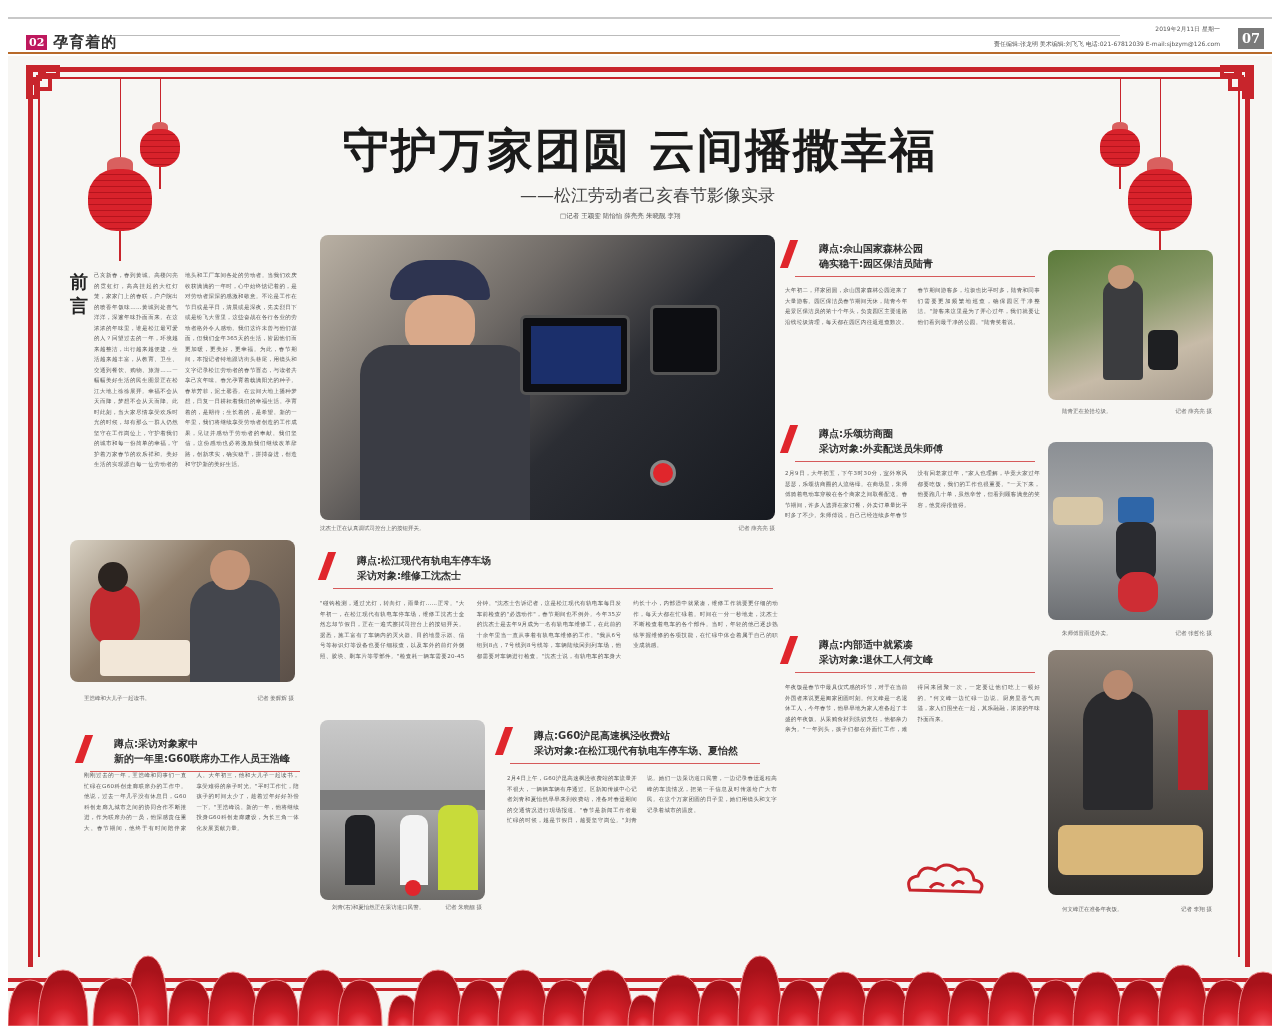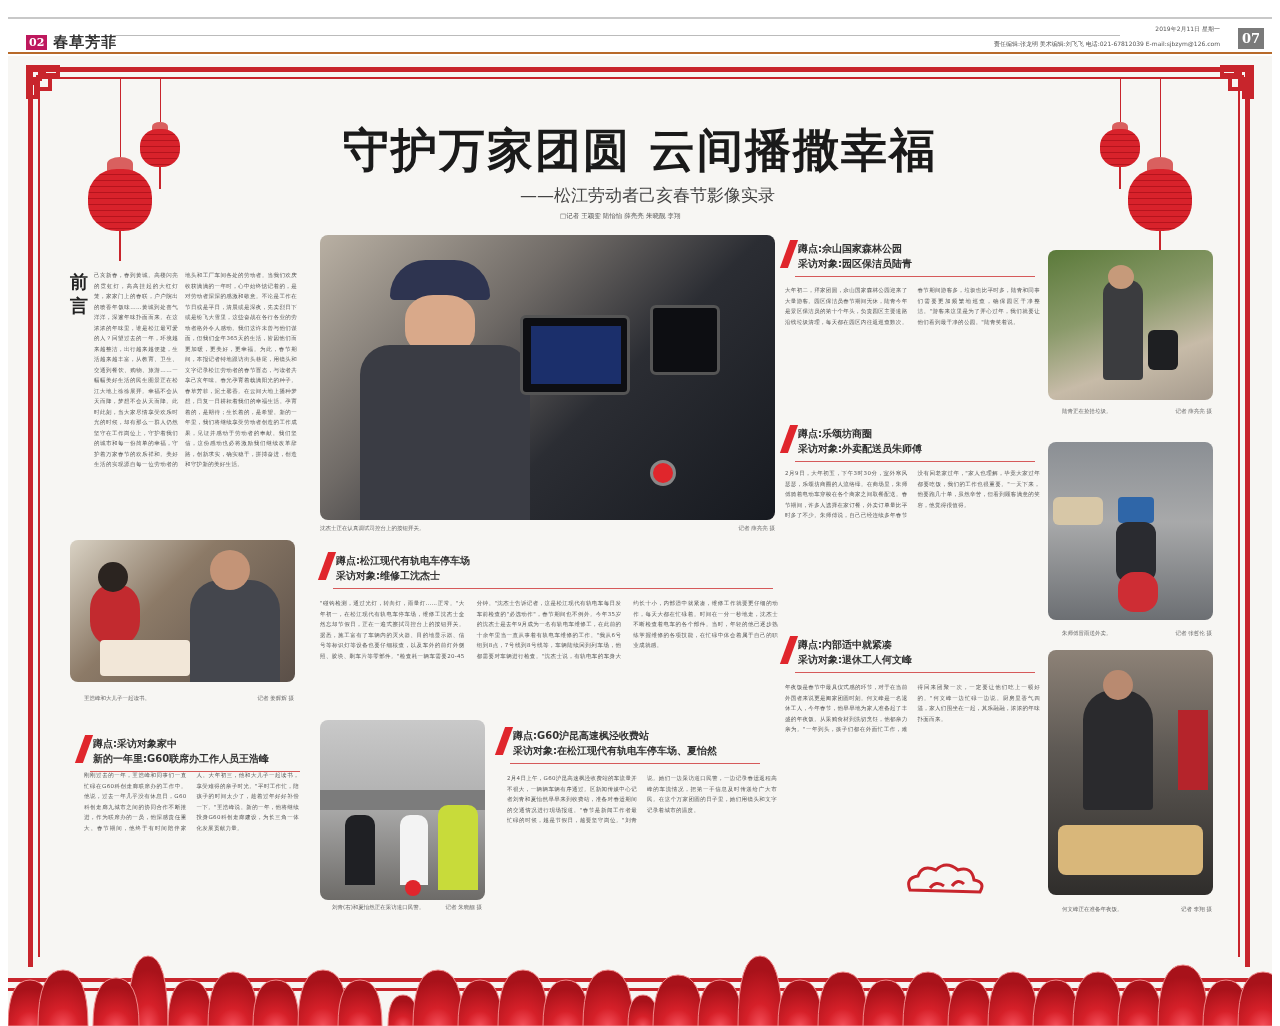--- a/index.html
+++ b/index.html
@@ -41,37 +41,37 @@
 
   .preface-label { position: absolute; left: 70px; top: 270px; font-family: "DejaVu Serif", serif; font-size: 18px; font-weight: bold; color: #222; width: 20px; line-height: 24px; }
 
   
   .photo { position: absolute; overflow: hidden; border-radius: 8px; }
   .caption { position: absolute; font-size: 5.5px; color: #666; display: flex; justify-content: space-between; }
 
   
   .sec-head { position: absolute; }
   .sec-head .slash { position: absolute; left: 0; top: 0; width: 8px; height: 28px; background: #e0262c; transform: skewX(-20deg); }
-  .sec-head .line1, .sec-head .line2 { position: absolute; left: 13px; font-size: 10px; font-weight: bold; color: #333; white-space: nowrap; }
+  .sec-head .line1, .sec-head .line2 { position: absolute; left: 34px; font-size: 10px; font-weight: bold; color: #333; white-space: nowrap; }
   .sec-head .line1 { top: 2px; }
   .sec-head .line2 { top: 17px; }
   .sec-head .rule { position: absolute; left: 10px; top: 36px; height: 1px; background: #d65a5a; }
 
   
   .waves { position: absolute; left: 8px; top: 950px; width: 1264px; height: 76px; overflow: hidden; }
   .cloud { position: absolute; left: 900px; top: 860px; width: 90px; height: 40px; }
 </style>
 </head>
 <body>
 
 <div class="masthead">
   <div class="mh-topline"></div>
   <div class="mh-left">
     <span class="page-num">02</span>
-    <span class="section-title">春草芳菲</span>
+    <span class="section-title">孕育着的</span>
   </div>
   <div class="mh-midline"></div>
   <div class="mh-date">2019年2月11日  星期一</div>
   <div class="mh-credits">责任编辑:张龙明  美术编辑:刘飞飞  电话:021-67812039  E-mail:sjbzym@126.com</div>
   <div class="page-num-right">07</div>
   <div class="mh-bottom"></div>
 </div>
 
 <div class="paper"></div>
 
@@ -148,21 +148,21 @@
   <div class="slash"></div>
   <div class="line1">蹲点:松江现代有轨电车停车场</div>
   <div class="line2">采访对象:维修工沈杰士</div>
   <div class="rule" style="width:440px;"></div>
 </div>
 <div class="col-text" style="left:320px;top:598px;width:458px;height:100px;column-count:3;column-gap:12px;">"碰钩检测，通过光灯，转向灯，雨量灯……正常。"大年初一，在松江现代有轨电车停车场，维修工沈杰士全然忘却节假日，正在一遍式擦拭司控台上的按钮开关。据悉，施工富有了车辆内的灭火器、目的地显示器、信号等标识灯等设备也要仔细核查，以及车外的前灯外侧照、胶块、剩车片等零部件。"检查耗一辆车需要20-45分钟。"沈杰士告诉记者，这是松江现代有轨电车每日发车前检查的"必选动作"，春节期间也不例外。今年35岁的沈杰士是去年9月成为一名有轨电车维修工，在此前的十余年里当一直从事着有轨电车维修的工作。"我从6号组到8点，7号线到8号线等，车辆陆续回到列车场，他都需要对车辆进行检查。"沈杰士说，有轨电车的车身大约长十小，内部适中就紧凑，维修工作就要更仔细的动作，每天大都在忙碌着。时间在一分一秒地走，沈杰士不断检查着电车的各个部件。当时，年轻的他已逐步熟练掌握维修的各项技能，在忙碌中体会着属于自己的职业成就感。</div>
 
 <div class="sec-head" style="left:785px;top:240px;width:260px;height:40px;">
   <div class="slash"></div>
   <div class="line1">蹲点:佘山国家森林公园</div>
-  <div class="line2">采访对象:园区保洁员陆青</div>
+  <div class="line2">确实稳干:园区保洁员陆青</div>
   <div class="rule" style="width:240px;"></div>
 </div>
 <div class="col-text" style="left:785px;top:285px;width:255px;height:120px;column-count:2;column-gap:10px;">大年初二，拜家团圆，佘山国家森林公园迎来了大量游客。园区保洁员春节期间无休，陆青今年是景区保洁员的第十个年头，负责园区主要道路沿线垃圾清理，每天都在园区内往返巡查数次。春节期间游客多，垃圾也比平时多，陆青和同事们需要更加频繁地巡查，确保园区干净整洁。"游客来这里是为了开心过年，我们就要让他们看到最干净的公园。"陆青笑着说。</div>
 <div class="photo" style="left:1048px;top:250px;width:165px;height:150px;background:linear-gradient(160deg,#5b7a3a 0%,#8a9a6a 40%,#c7bba8 70%,#a69b8e 100%);">
   <div style="position:absolute;left:55px;top:30px;width:40px;height:100px;background:#3b3c3f;border-radius:14px 14px 4px 4px;"></div>
   <div style="position:absolute;left:60px;top:15px;width:26px;height:24px;background:#c69a7a;border-radius:50%;"></div>
   <div style="position:absolute;left:100px;top:80px;width:30px;height:40px;background:#1e1f22;border-radius:6px;"></div>
 </div>
 <div class="caption" style="left:1062px;top:408px;width:150px;">
   <span>陆青正在捡拾垃圾。</span>

